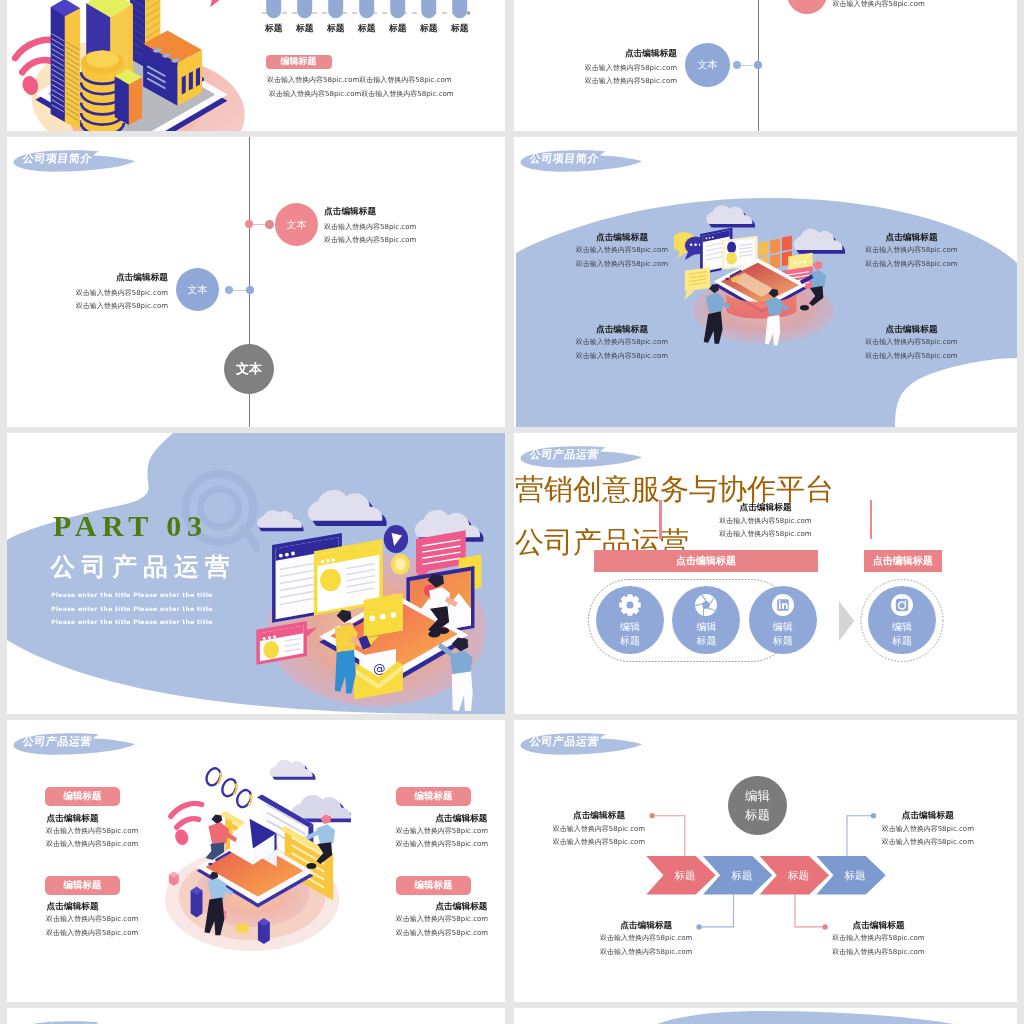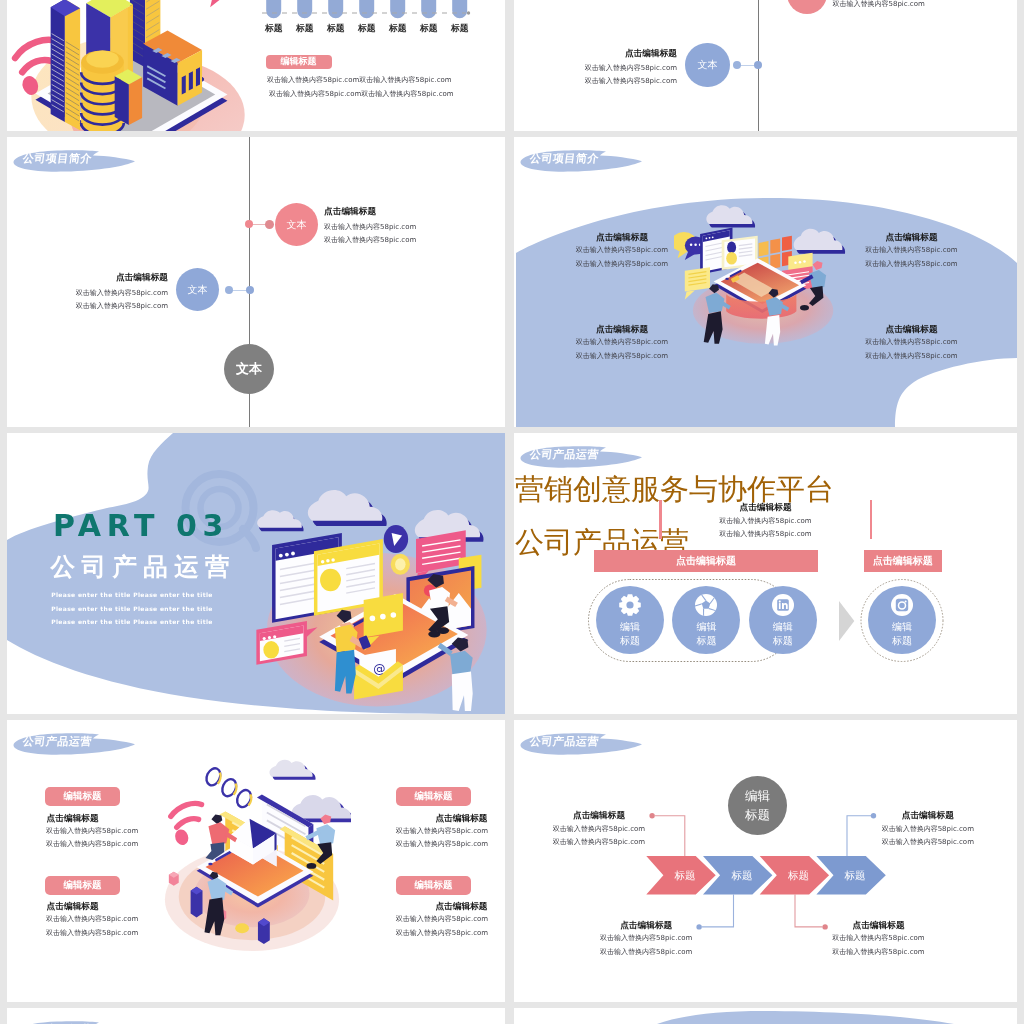--- a/index.html
+++ b/index.html
@@ -16,21 +16,21 @@
   .banner .btxt{position:absolute;color:#fff;font-weight:bold;letter-spacing:.5px;
     font-family:"DejaVu Sans","Liberation Sans",sans-serif;white-space:nowrap;}
 
   .cn{font-family:"DejaVu Sans","Liberation Sans",sans-serif;}
   .bodytxt{color:#3f3f46;white-space:nowrap;font-size:7px;line-height:1;}
   .hdtxt{color:#1a1a1a;font-weight:bold;white-space:nowrap;font-size:8.7px;line-height:1;}
 
   .circle{position:absolute;border-radius:50%;display:flex;align-items:center;
      justify-content:center;color:#fff;}
 
-  .partnum{color:#0f766e;font-weight:bold;letter-spacing:5.6px;font-size:30px;line-height:1;white-space:nowrap;}
+  .partnum{color:#4d7c0f;font-weight:bold;letter-spacing:5.6px;font-size:30px;line-height:1;white-space:nowrap;font-family:Liberation Serif, serif;}
   .parttitle{color:#fff;font-weight:bold;letter-spacing:6.4px;font-size:24.5px;line-height:1;white-space:nowrap;}
   .subline{color:#fff;font-size:6px;letter-spacing:0.35px;line-height:1;white-space:nowrap;margin-bottom:7.5px;font-weight:bold;}
 
   .tagbox{width:75.6px;height:19px;border-radius:5px;background:#ec8a90;color:#fff;
     font-size:9.5px;display:flex;align-items:center;justify-content:center;font-weight:bold;}
   .wmtext{position:absolute;color:#a16207;white-space:nowrap;font-weight:500;
      font-family:"DejaVu Sans","Liberation Sans",sans-serif;}
 </style>
 </head>
 <body>

